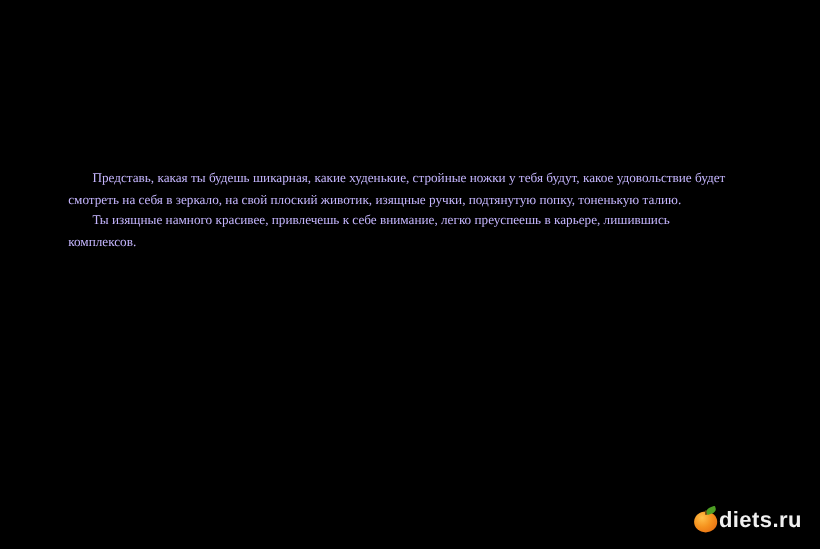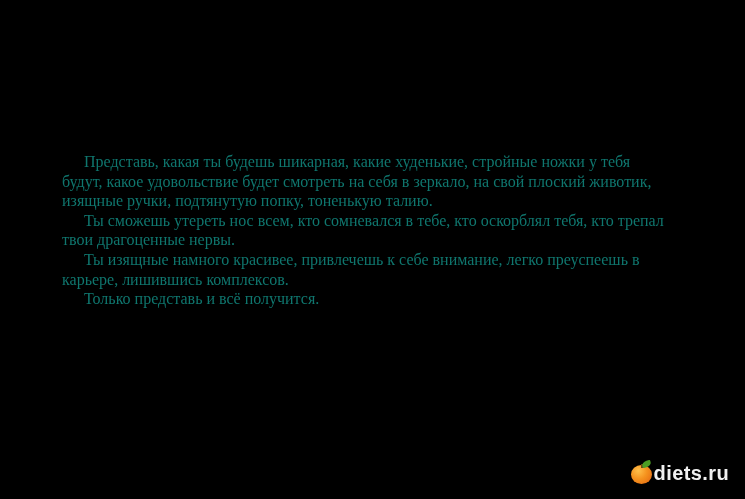--- a/index.html
+++ b/index.html
@@ -17,23 +17,23 @@
     position: relative;
     width: 745px;
     height: 499px;
     background: #000000;
   }
   #text-block {
     position: absolute;
     left: 62px;
     top: 152px;
     width: 608px;
-    color: #0f766e;
+    color: #c4b5fd;
     font-family: "Liberation Serif", serif;
-    font-size: 16px;
+    font-size: 12px;
     line-height: 19.6px;
     text-align: left;
   }
   #text-block p {
     margin: 0;
     text-indent: 22px;
     white-space: normal;
   }
   .watermark {
     position: absolute;
@@ -83,23 +83,21 @@
     letter-spacing: 0.4px;
   }
 </style>
 </head>
 <body>
 
 <div id="page">
 
   <div id="text-block">
     <p>Представь, какая ты будешь шикарная, какие худенькие, стройные ножки у тебя будут, какое удовольствие будет смотреть на себя в зеркало, на свой плоский животик, изящные ручки, подтянутую попку, тоненькую талию.</p>
-    <p>Ты сможешь утереть нос всем, кто сомневался в тебе, кто оскорблял тебя, кто трепал твои драгоценные нервы.</p>
     <p>Ты изящные намного красивее, привлечешь к себе внимание, легко преуспеешь в карьере, лишившись комплексов.</p>
-    <p>Только представь и всё получится.</p>
   </div>
 
   <div class="watermark">
     <span class="wm-logo">
       <span class="fruit"></span>
       <span class="stem"></span>
       <span class="leaf"></span>
     </span>
     <span class="wm-text">diets.ru</span>
   </div>

